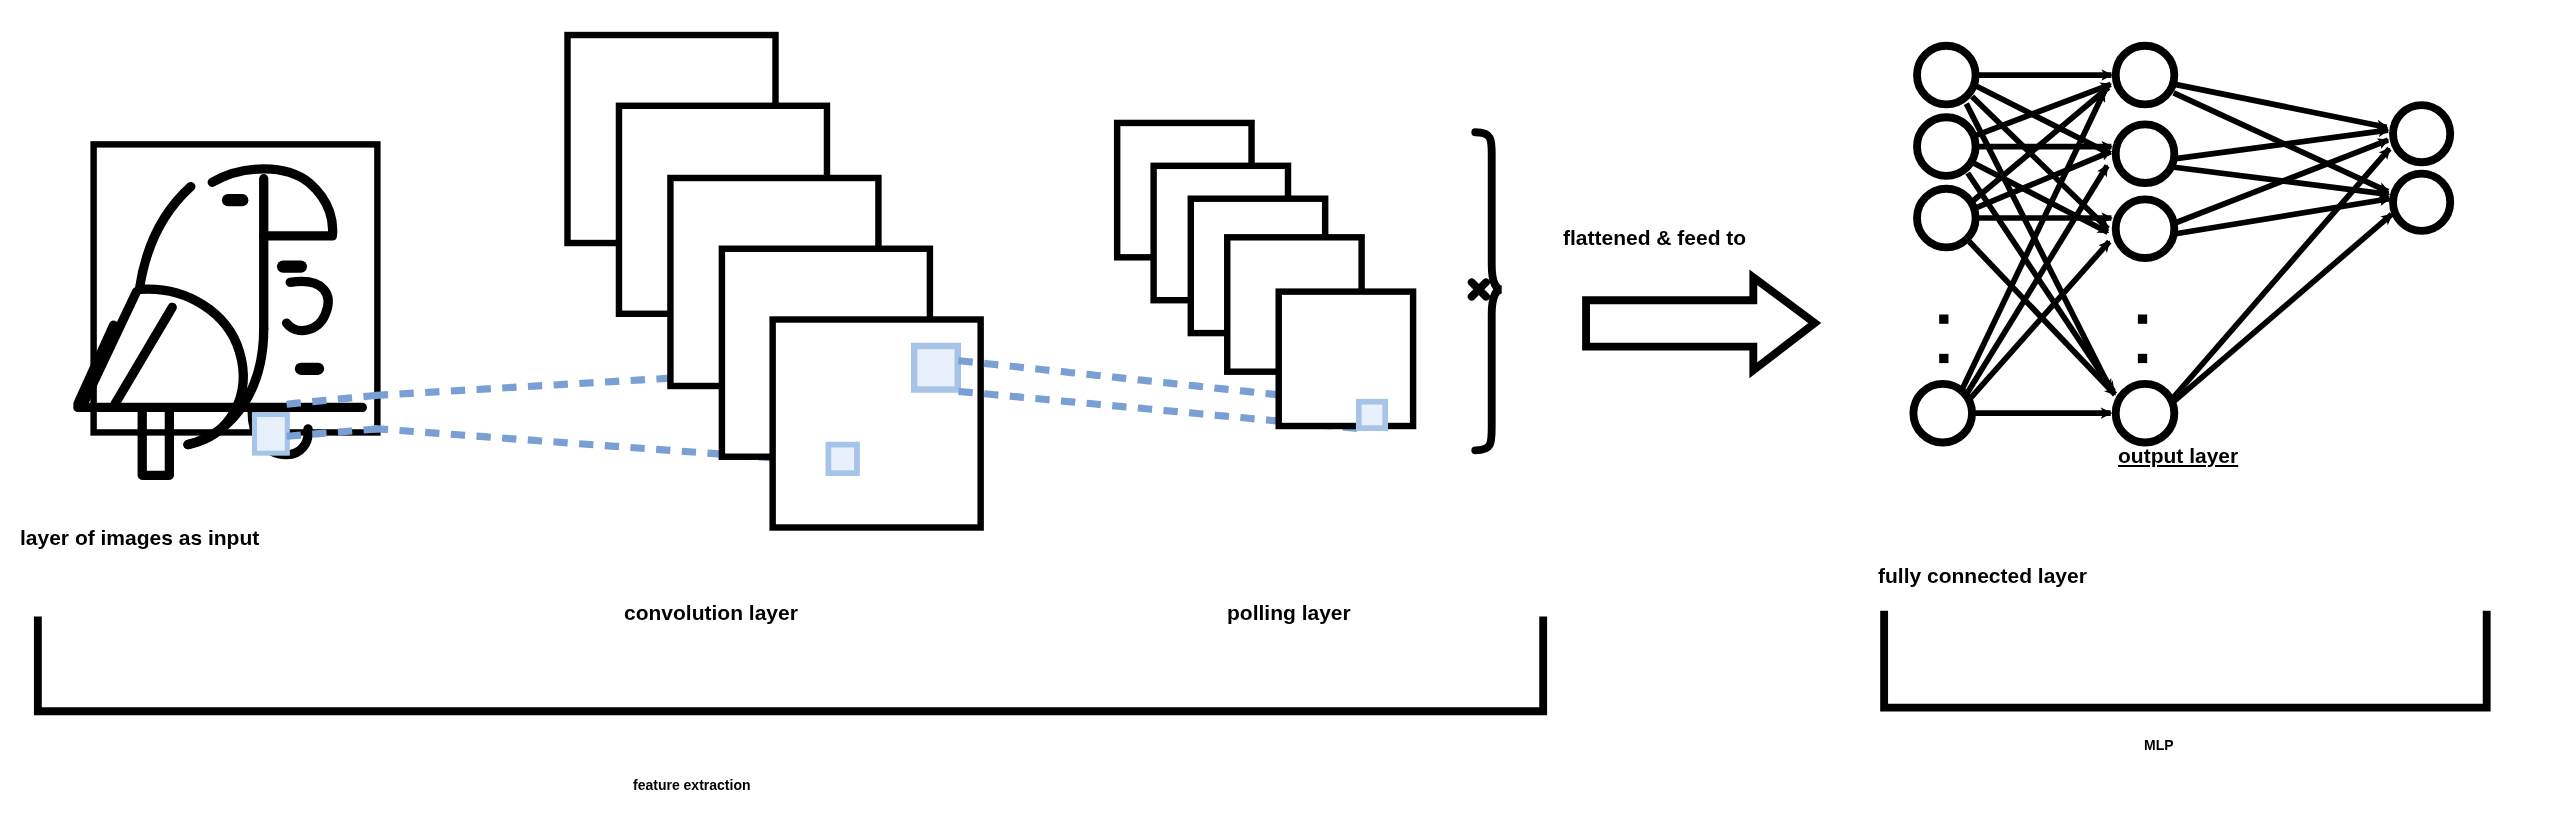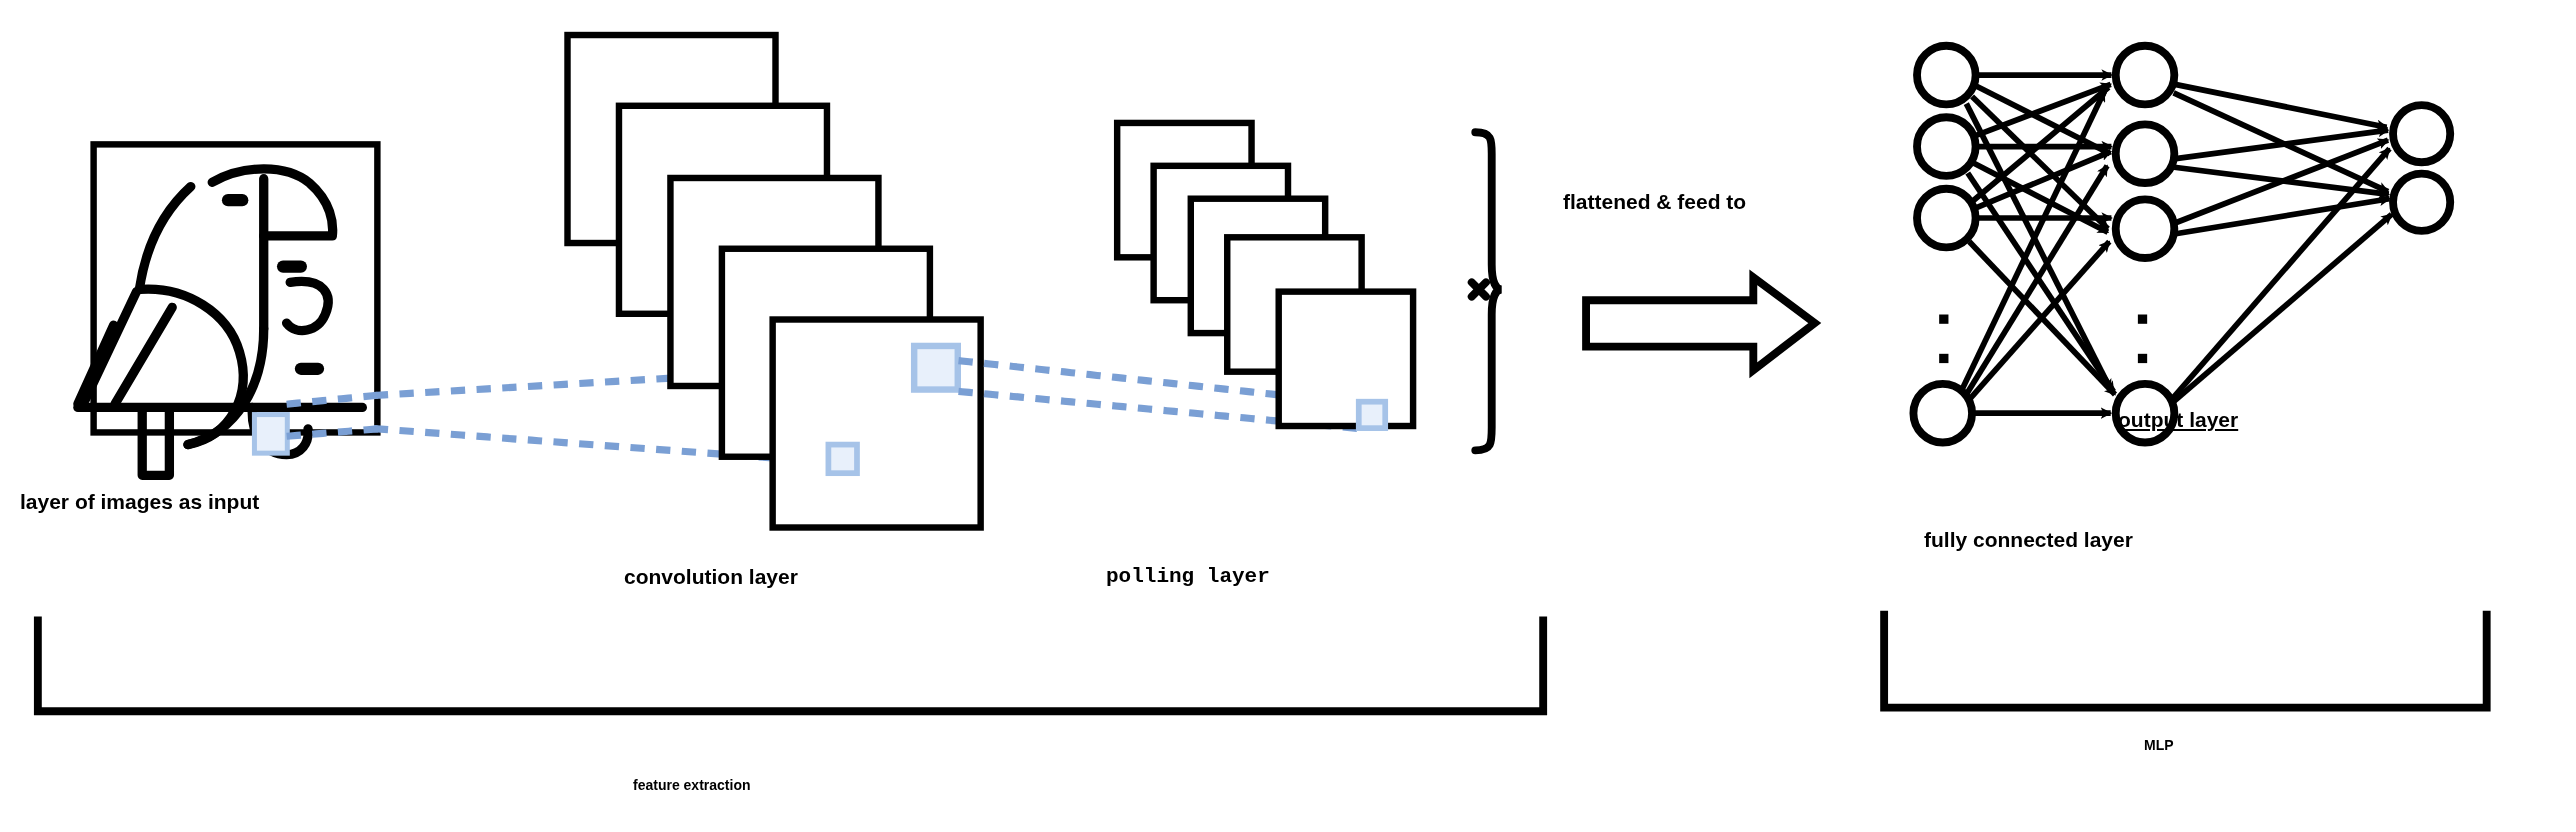--- a/index.html
+++ b/index.html
@@ -14,21 +14,21 @@
   }
   #stage svg{position:absolute;top:0;left:0;width:2576px;height:832px;}
   .lbl{
     position:absolute;
     font-weight:bold;
     color:#000000;
     white-space:nowrap;
     font-family:"Liberation Sans","DejaVu Sans",sans-serif;
     line-height:1;
   }
-  .lbl-29{font-size:21px;}
+  .lbl-29{font-size:21px;margin-top:36px;}
   .lbl-30{font-size:14px;}
 </style>
 </head>
 <body>
 
 <div id="stage">
 
   <svg viewBox="0 0 3602 1164" xmlns="http://www.w3.org/2000/svg">
 
     <defs>
@@ -188,25 +188,25 @@
     </g>
     <g fill="none" stroke="#000" stroke-width="11" stroke-linecap="square">
       <path d="M2635,860 L2635,990 L3478,990 L3478,860"></path>
     </g>
   </svg>
 
   <div class="lbl lbl-29" style="left:20px;  top:491px;">layer of images as input</div>
 
   <div class="lbl lbl-29" style="left:624px; top:566px;">convolution layer</div>
 
-  <div class="lbl lbl-29" style="left:1106px;top:566px;font-family:Liberation Mono, monospace;">polling layer</div>
+  <div class="lbl lbl-29" style="left:1227px;top:566px;">polling layer</div>
 
   <div class="lbl lbl-29" style="left:1563px;top:191px;">flattened &amp; feed to</div>
 
-  <div class="lbl lbl-29" style="left:1924px;top:529px;">fully connected layer</div>
+  <div class="lbl lbl-29" style="left:1878px;top:529px;">fully connected layer</div>
 
   <div class="lbl lbl-29" style="left:2118px;top:409px;text-decoration:underline;">output layer</div>
 
   <div class="lbl lbl-30" style="left:633px; top:778px;">feature extraction</div>
 
   <div class="lbl lbl-30" style="left:2144px;top:738px;">MLP</div>
 
 </div>
 
 

